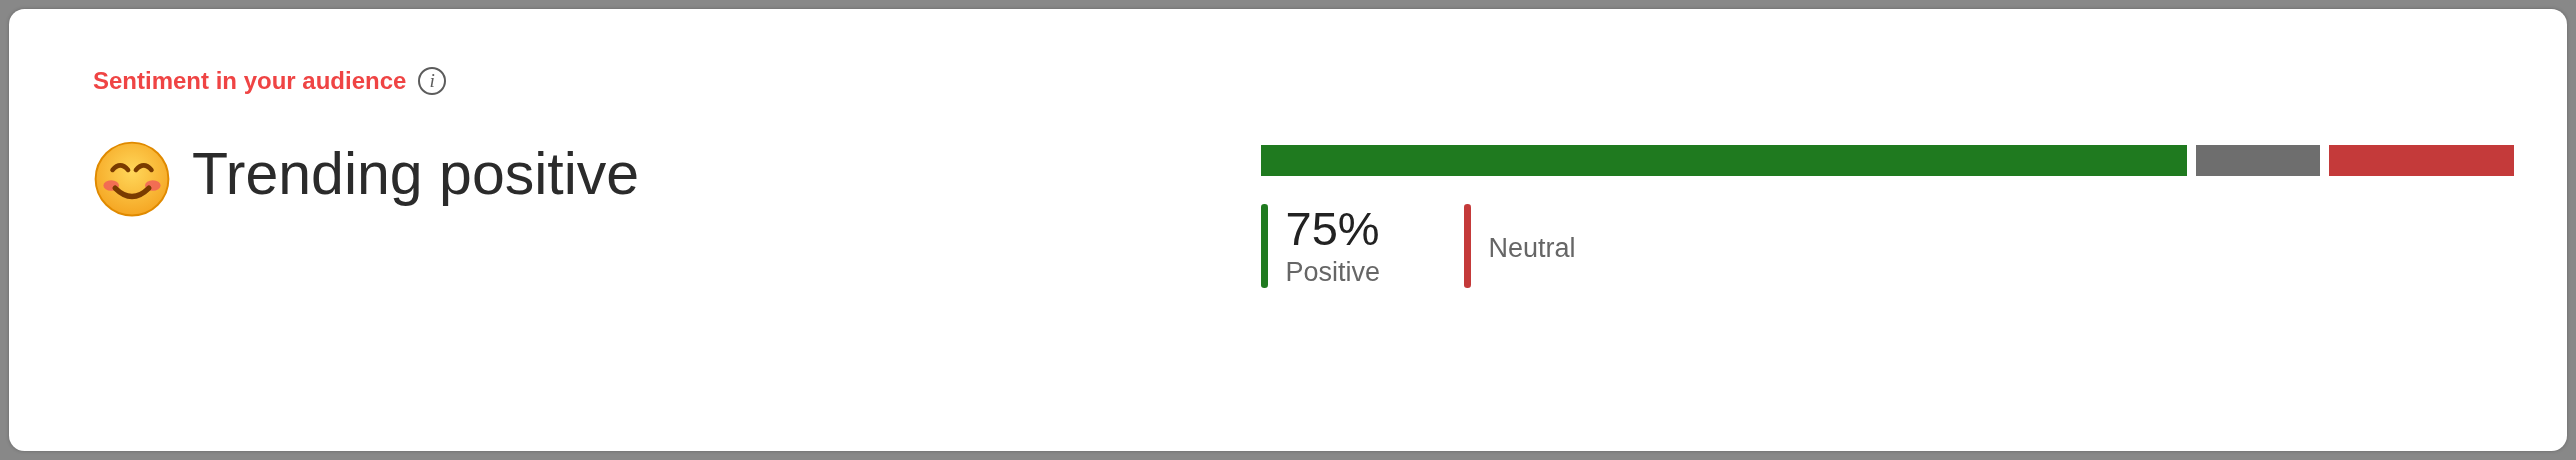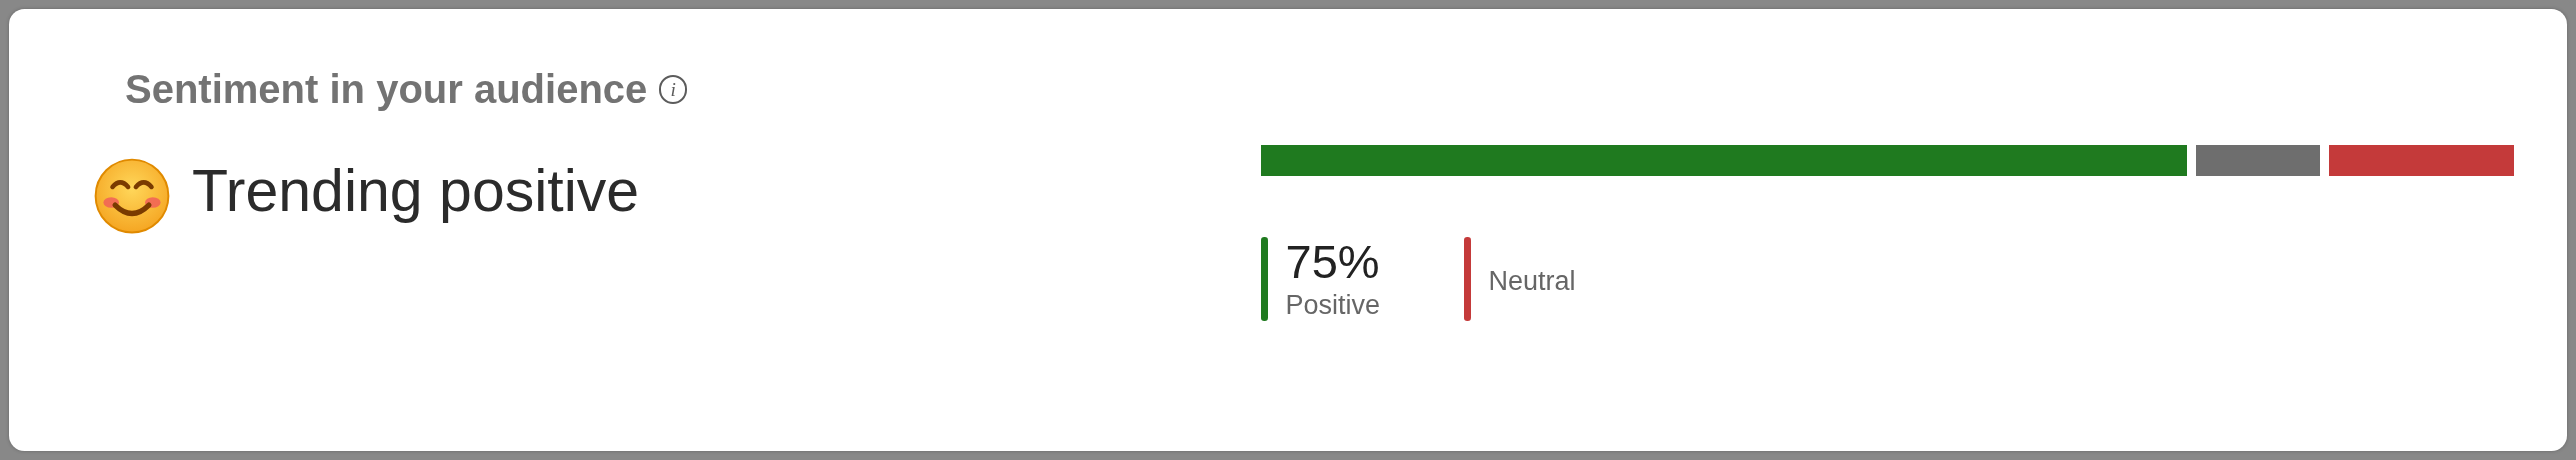--- a/index.html
+++ b/index.html
@@ -31,24 +31,23 @@
   .left-col {
     display: flex;
     flex-direction: column;
   }
   .title-row {
     display: flex;
     align-items: center;
     gap: 11.6px;
   }
   .title {
-    font-size: 40px;
+    font-size: 24px;
     font-weight: 600;
-    color: #737373;
-    margin-left: 32px;
+    color: #ef4444;
   }
   .info-icon {
     width: 28.4px;
     height: 28.4px;
     border: 2.6px solid #5c5c5c;
     border-radius: 50%;
     display: flex;
     align-items: center;
     justify-content: center;
     color: #5c5c5c;
@@ -84,21 +83,21 @@
     width: 100%;
     height: 31px;
     gap: 9px;
   }
   .seg {
     height: 100%;
   }
   .legend {
     display: flex;
     gap: 84px;
-    margin-top: 61px;
+    margin-top: 28px;
   }
   .legend-item {
     display: flex;
     align-items: stretch;
     gap: 18px;
   }
   .tick {
     width: 6.5px;
     border-radius: 3.2px;
   }

